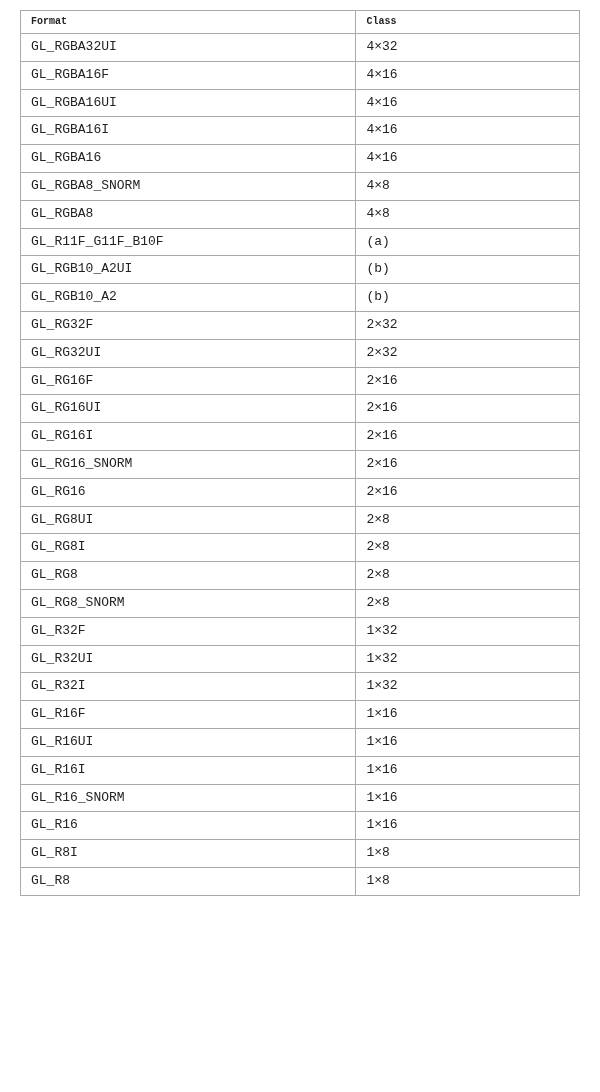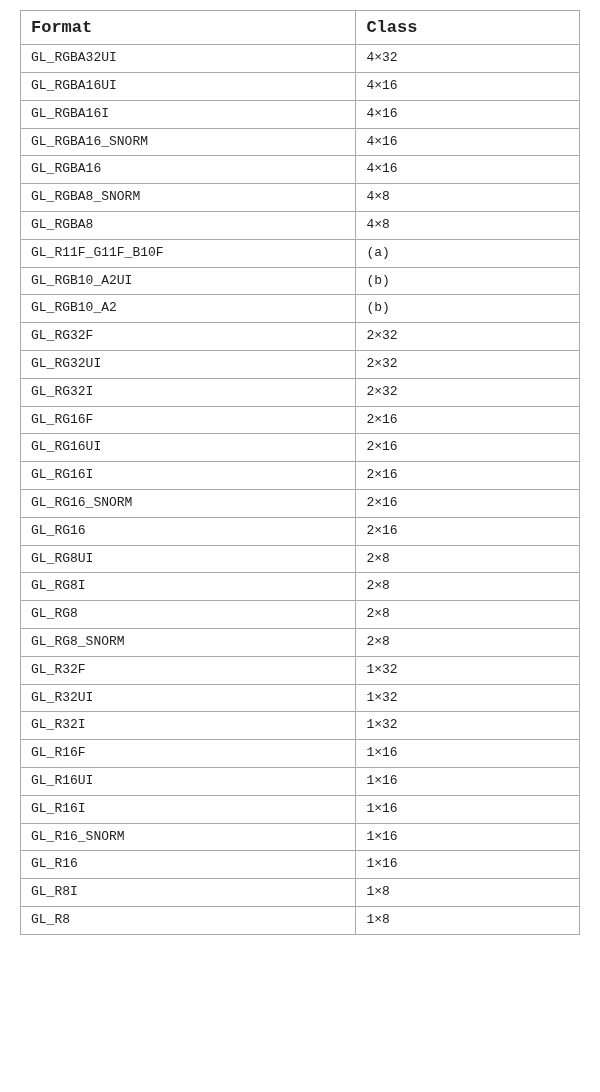--- a/index.html
+++ b/index.html
@@ -32,21 +32,21 @@
       border: 1px solid #aaa;
       padding: 3px 10px;
       text-align: left;
       vertical-align: middle;
       line-height: 1.6;
     }
 
     .table-container thead th {
       background: #fff;
       font-weight: bold;
-      font-size: 17px;
+      font-size: 10px;
     }
 
     .table-container tbody tr:nth-child(odd) {
       background: #fff;
     }
 
     .table-container tbody tr:nth-child(even) {
       background: #fff;
     }
 
@@ -67,29 +67,29 @@
       <th class="col-format">Format</th>
       <th class="col-class">Class</th>
     </tr>
   </thead>
   <tbody id="table-body">
       <tr>
         <td>GL_RGBA32UI</td>
         <td>4×32</td>
       </tr>
       <tr>
+        <td>GL_RGBA16F</td>
+        <td>4×16</td>
+      </tr>
+      <tr>
         <td>GL_RGBA16UI</td>
         <td>4×16</td>
       </tr>
       <tr>
         <td>GL_RGBA16I</td>
-        <td>4×16</td>
-      </tr>
-      <tr>
-        <td>GL_RGBA16_SNORM</td>
         <td>4×16</td>
       </tr>
       <tr>
         <td>GL_RGBA16</td>
         <td>4×16</td>
       </tr>
       <tr>
         <td>GL_RGBA8_SNORM</td>
         <td>4×8</td>
       </tr>
@@ -108,24 +108,20 @@
       <tr>
         <td>GL_RGB10_A2</td>
         <td>(b)</td>
       </tr>
       <tr>
         <td>GL_RG32F</td>
         <td>2×32</td>
       </tr>
       <tr>
         <td>GL_RG32UI</td>
-        <td>2×32</td>
-      </tr>
-      <tr>
-        <td>GL_RG32I</td>
         <td>2×32</td>
       </tr>
       <tr>
         <td>GL_RG16F</td>
         <td>2×16</td>
       </tr>
       <tr>
         <td>GL_RG16UI</td>
         <td>2×16</td>
       </tr>

